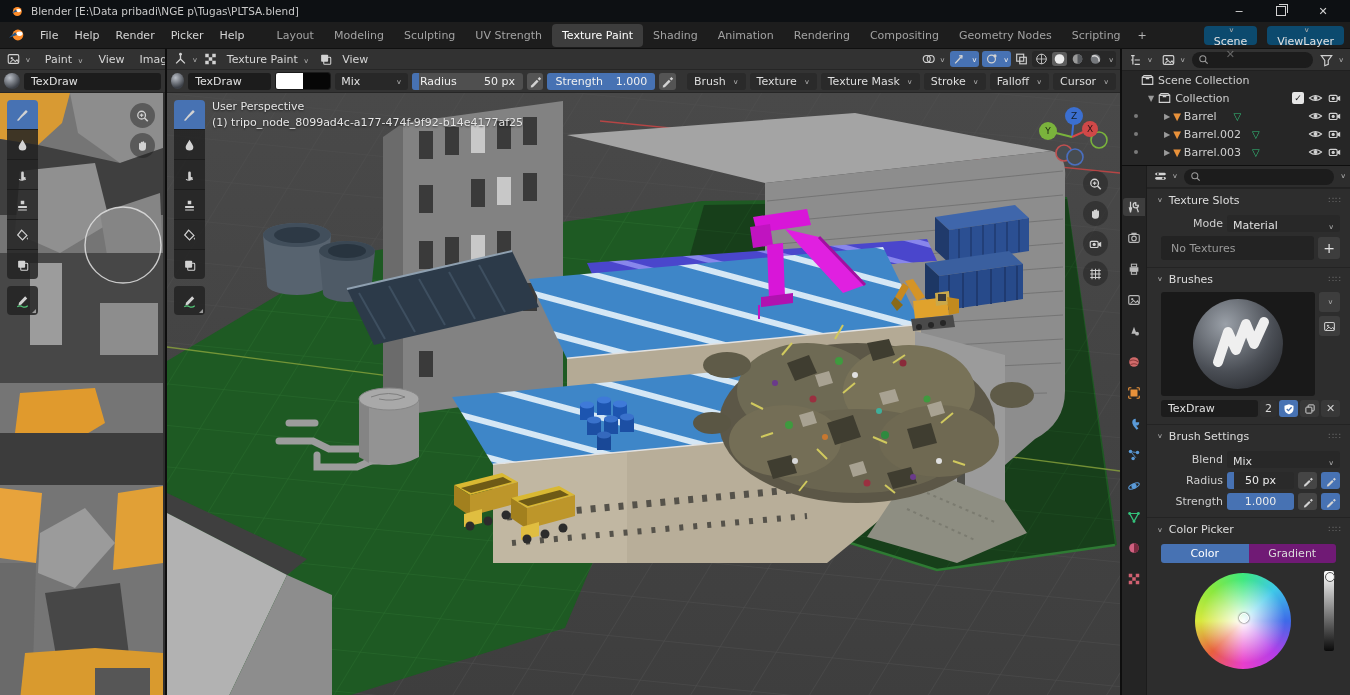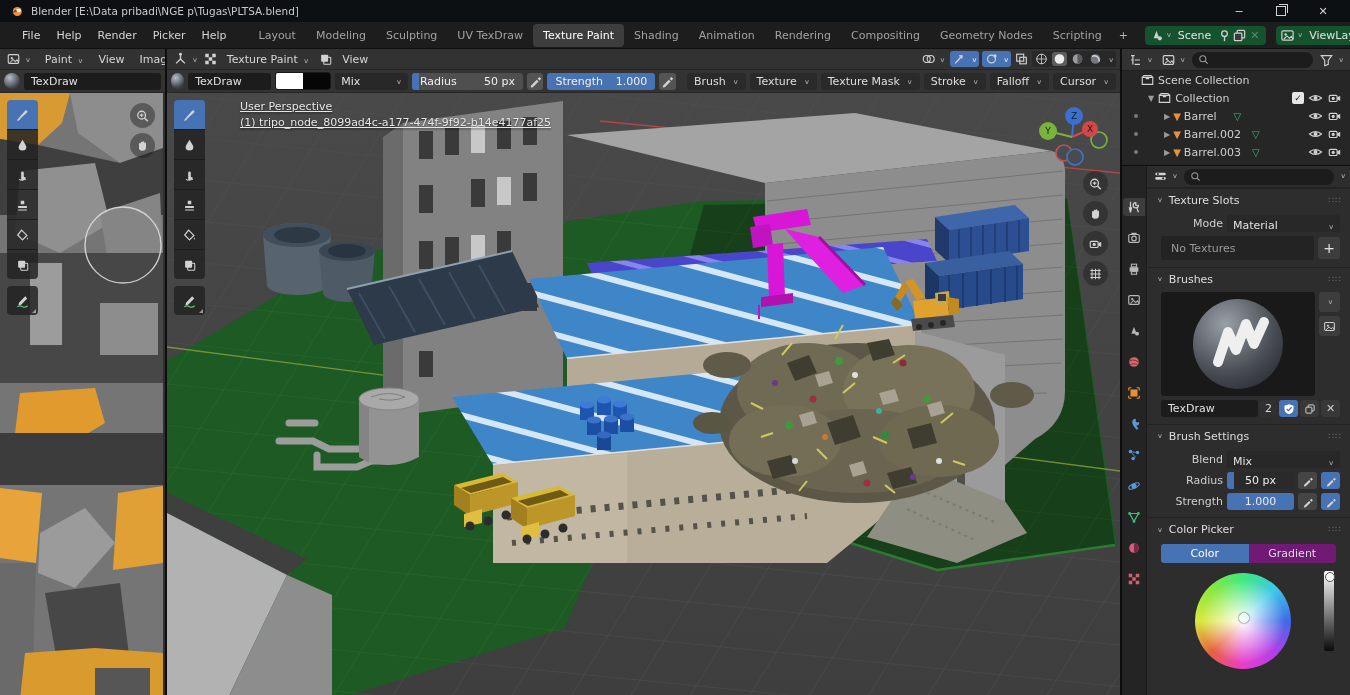--- a/index.html
+++ b/index.html
@@ -15,21 +15,21 @@
   .winbtn .restore:before{content:"";position:absolute;left:2px;top:-3px;width:8px;height:8px;border:1px solid #d2d2d2;border-bottom:none;border-left:none;}
   
   .topbar{height:26px;background:#1d1d1d;border-bottom:1px solid #101010;display:flex;align-items:center;padding:0 6px;}
   .tb-logo{width:18px;height:16px;margin:0 6px 0 2px;}
   .tb-menu{padding:4px 8px;color:#d4d4d4;border-radius:3px;}
   .wtabs{display:flex;align-items:center;margin-left:14px;}
   .wtab{padding:5px 10px;color:#a2a2a2;border-radius:4px 4px 0 0;white-space:nowrap;}
   .wtab.active{background:#3d3d3d;color:#fdfdfd;border-radius:4px;}
   .wtab.add{color:#b5b5b5;padding:5px 7px;}
   .tb-spacer{flex:1;}
-  .tb-widget{display:flex;align-items:center;height:19px;background:#14532d;border-radius:4px;margin-left:10px;padding:0 4px;}
+  .tb-widget{display:flex;align-items:center;height:19px;background:#0c4a6e;border-radius:4px;margin-left:10px;padding:0 4px;flex-direction:column;}
   .tb-widget .wname{padding:0 6px;color:#e2e2e2;}
   .tb-ico{width:15px;height:15px;display:flex;align-items:center;justify-content:center;color:#cfcfcf;}
   .dim{opacity:.4;}
   .chev{font-size:8px;color:#a8a8a8;transform:scaleY(.8);display:inline-block;margin-left:2px;}
   
   .main{display:flex;height:650px;}
   .imged{width:165px;border-right:2px solid #0e0e0e;display:flex;flex-direction:column;background:#303030;}
   .vp{width:953px;border-right:2px solid #0e0e0e;display:flex;flex-direction:column;position:relative;}
   .rightcol{width:228px;display:flex;flex-direction:column;}
   .ehead{height:20px;background:#323232;border-bottom:1px solid #262626;display:flex;align-items:center;padding:0 4px;gap:3px;white-space:nowrap;overflow:hidden;}
@@ -55,21 +55,21 @@
   .canvas{position:relative;flex:1;overflow:hidden;}
   .trail{position:absolute;left:7px;top:7px;width:32px;display:flex;flex-direction:column;gap:0;}
   .tbtn{width:31px;height:29px;background:rgba(35,35,35,.85);display:flex;align-items:center;justify-content:center;border-bottom:1px solid #1d1d1d;}
   .tbtn:first-child{border-radius:4px 4px 0 0;}
   .tbtn.last{border-radius:0 0 4px 4px;border-bottom:none;}
   .tbtn.active{background:#4772b3;}
   .tbtn.annot{margin-top:7px;border-radius:4px;position:relative;border-bottom:none;}
   .tbtn.annot:after{content:"";position:absolute;right:2px;bottom:2px;border-left:4px solid transparent;border-bottom:4px solid #9a9a9a;}
   .navgiz{position:absolute;display:flex;flex-direction:column;gap:5px;align-items:center;}
   .gizbtn{width:25px;height:25px;border-radius:50%;background:rgba(28,28,28,.45);display:flex;align-items:center;justify-content:center;}
-  .vptext{position:absolute;left:73px;top:6px;color:#e6e6e6;text-shadow:0 1px 2px rgba(0,0,0,.6);line-height:16px;font-size:11px;text-decoration:underline;}
+  .vptext{position:absolute;left:45px;top:6px;color:#e6e6e6;text-shadow:0 1px 2px rgba(0,0,0,.6);line-height:16px;font-size:11px;}
   
   .outliner{height:116px;background:#262626;border-bottom:1px solid #0e0e0e;overflow:hidden;display:flex;flex-direction:column;}
   .ohead{height:21px;background:#323232;border-bottom:1px solid #202020;display:flex;align-items:center;gap:4px;padding:0 4px;}
   .search{flex:1;height:16px;background:#1c1c1c;border-radius:8px;display:flex;align-items:center;padding:0 6px;gap:4px;color:#8a8a8a;}
   .orow{height:18px;display:flex;align-items:center;gap:3px;padding-left:6px;color:#cfcfcf;position:relative;}
   .orow .oname{flex:0 0 auto;}
   .orow .ospace{flex:1;}
   .orow .rico{display:flex;gap:4px;align-items:center;padding-right:8px;}
   .tri{font-size:8px;color:#9a9a9a;}
   .meshtri{color:#e8913a;font-size:10px;}
@@ -244,21 +244,21 @@
       </svg>
     <span class="tb-menu">File</span>
     <span class="tb-menu">Help</span>
     <span class="tb-menu">Render</span>
     <span class="tb-menu">Picker</span>
     <span class="tb-menu">Help</span>
     <div class="wtabs">
       <span class="wtab">Layout</span>
       <span class="wtab">Modeling</span>
       <span class="wtab">Sculpting</span>
-      <span class="wtab">UV TexDraw</span>
+      <span class="wtab">UV Strength</span>
       <span class="wtab active">Texture Paint</span>
       <span class="wtab">Shading</span>
       <span class="wtab">Animation</span>
       <span class="wtab">Rendering</span>
       <span class="wtab">Compositing</span>
       <span class="wtab">Geometry Nodes</span>
       <span class="wtab">Scripting</span>
       <span class="wtab add">+</span>
     </div>
     <span class="tb-spacer"></span>

